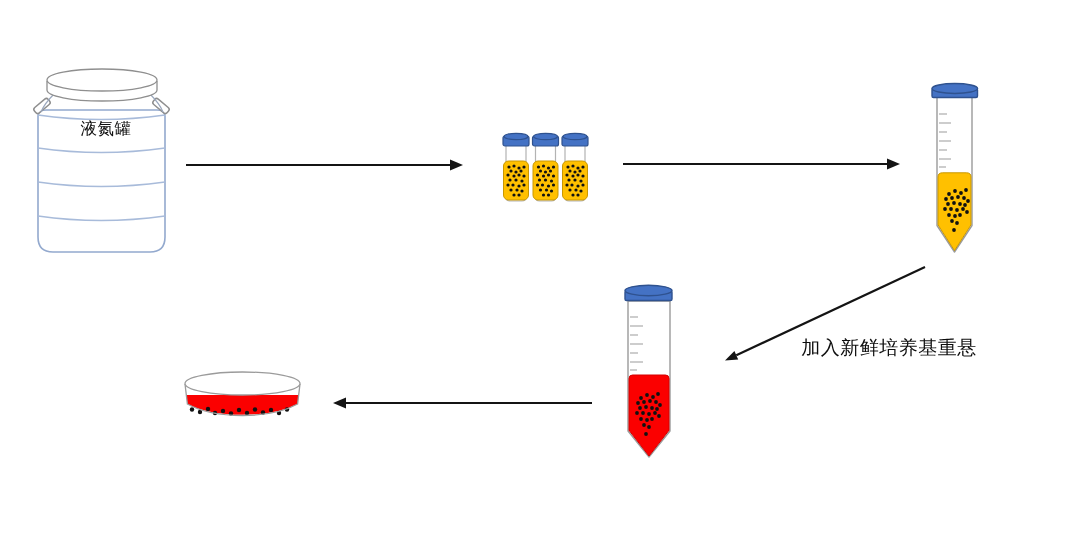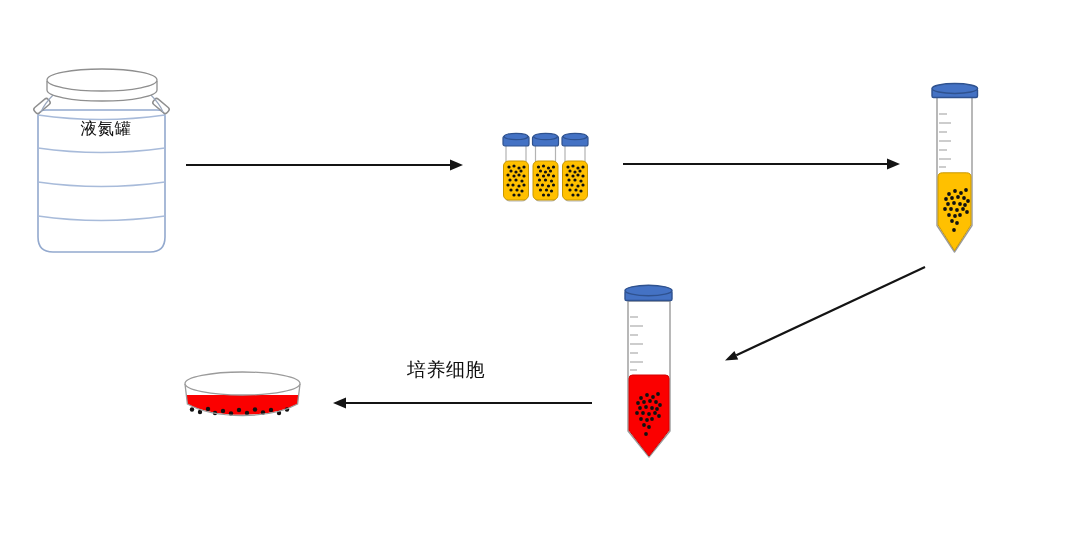--- a/index.html
+++ b/index.html
@@ -186,14 +186,14 @@
         <polygon points="725,360.5 734.4,351 738.2,359.4" stroke="none"></polygon>
       </g>
       <g>
         <line x1="592" y1="403" x2="344" y2="403"></line>
         <polygon points="333,403 346,397.5 346,408.5" stroke="none"></polygon>
       </g>
     </g>
   </svg>
 
   <div class="lbl lbl-tank">液氮罐</div>
-  <div class="lbl lbl-step4">培养细胞</div>
+  <div class="lbl lbl-step3">加入新鲜培养基重悬</div>
 </div>
 
 </body></html>

